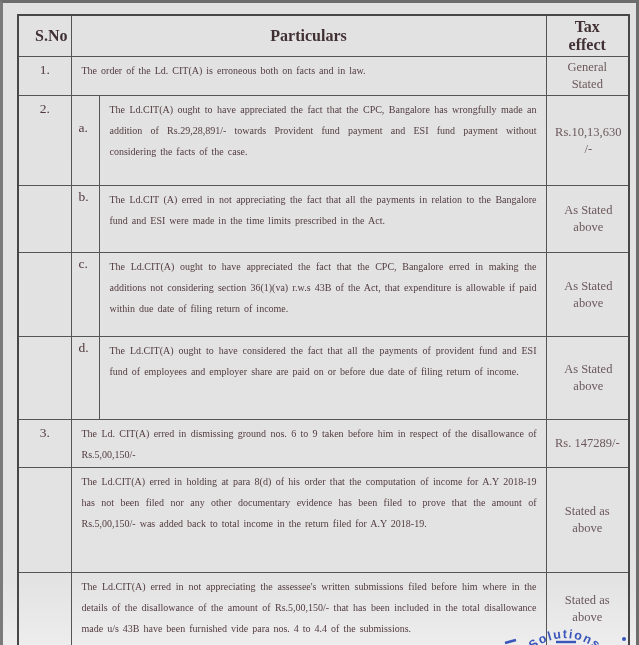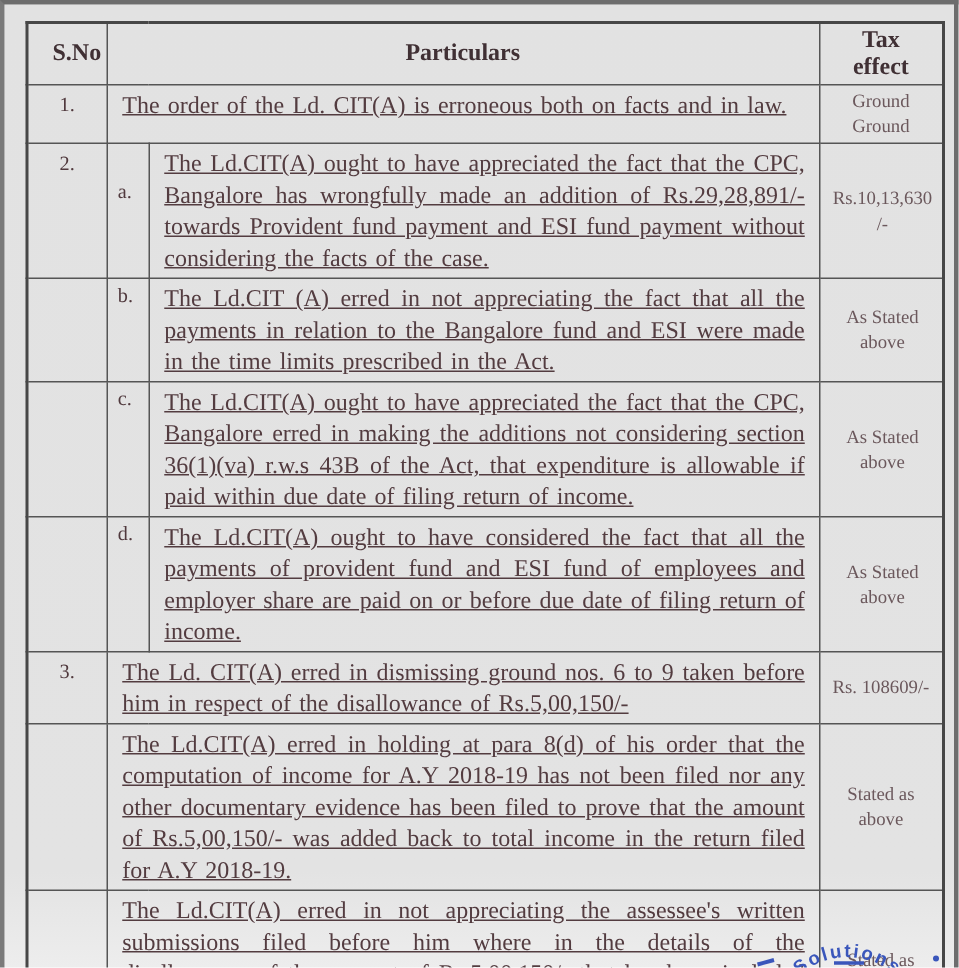--- a/index.html
+++ b/index.html
@@ -36,25 +36,24 @@
     text-align:center;vertical-align:top;
     font-size:13.5px;padding-top:5px;color:#50393d;
   }
   td.letter{
     text-align:left;vertical-align:top;
     font-size:13.5px;padding:3px 0 0 7px;color:#50393d;
   }
   td.letter.low{padding-top:24px;}
   td.part{
     text-align:justify;vertical-align:top;
-    font-size:16px;line-height:21px;
+    font-size:10px;line-height:21px;
     padding:3px 9px 2px 10px;
     word-spacing:1.5px;
     color:#533c40;
-    text-decoration:underline;
   }
   td.tax{
     font-size:12.5px;line-height:17px;
     color:#6b585c;vertical-align:middle;
     padding:2px 4px;
   }
   td.tax.left{text-align:center;padding-left:6px;}
   td.tax.center{text-align:center;}
   tr.rh{height:24px;}
   tr.r0{height:34px;}
@@ -86,21 +85,21 @@
       <tr class="rh">
         <th class="h-sno">S.No</th>
         <th colspan="2">Particulars</th>
         <th>Tax effect</th>
       </tr>
     </thead>
     <tbody>
       <tr class="r0">
         <td class="sno">1.</td>
         <td class="part" colspan="2">The order of the Ld. CIT(A) is erroneous both on facts and in law.</td>
-        <td class="tax center">Ground Ground</td>
+        <td class="tax center">General Stated</td>
       </tr>
       <tr class="r1">
         <td class="sno">2.</td>
         <td class="letter low">a.</td>
         <td class="part">The Ld.CIT(A) ought to have appreciated the fact that the CPC, Bangalore has wrongfully made an addition of Rs.29,28,891/- towards Provident fund payment and ESI fund payment without considering the facts of the case.</td>
         <td class="tax left">Rs.10,13,630 /-</td>
       </tr>
       <tr class="r2">
         <td class="sno"></td>
         <td class="letter">b.</td>
@@ -115,21 +114,21 @@
       </tr>
       <tr class="r4">
         <td class="sno"></td>
         <td class="letter">d.</td>
         <td class="part">The Ld.CIT(A) ought to have considered the fact that all the payments of provident fund and ESI fund of employees and employer share are paid on or before due date of filing return of income.</td>
         <td class="tax left">As Stated above</td>
       </tr>
       <tr class="r5">
         <td class="sno">3.</td>
         <td class="part" colspan="2">The Ld. CIT(A) erred in dismissing ground nos. 6 to 9 taken before him in respect of the disallowance of Rs.5,00,150/-</td>
-        <td class="tax center">Rs. 108609/-</td>
+        <td class="tax center">Rs. 147289/-</td>
       </tr>
       <tr class="r6">
         <td class="sno"></td>
         <td class="part" colspan="2">The Ld.CIT(A) erred in holding at para 8(d) of his order that the computation of income for A.Y 2018-19 has not been filed nor any other documentary evidence has been filed to prove that the amount of Rs.5,00,150/- was added back to total income in the return filed for A.Y 2018-19.</td>
         <td class="tax center">Stated as above</td>
       </tr>
       <tr class="r7">
         <td class="sno"></td>
         <td class="part" colspan="2">The Ld.CIT(A) erred in not appreciating the assessee's written submissions filed before him where in the details of the disallowance of the amount of Rs.5,00,150/- that has been included in the total disallowance made u/s 43B have been furnished vide para nos. 4 to 4.4 of the submissions.</td>
         <td class="tax center">Stated as above</td>

